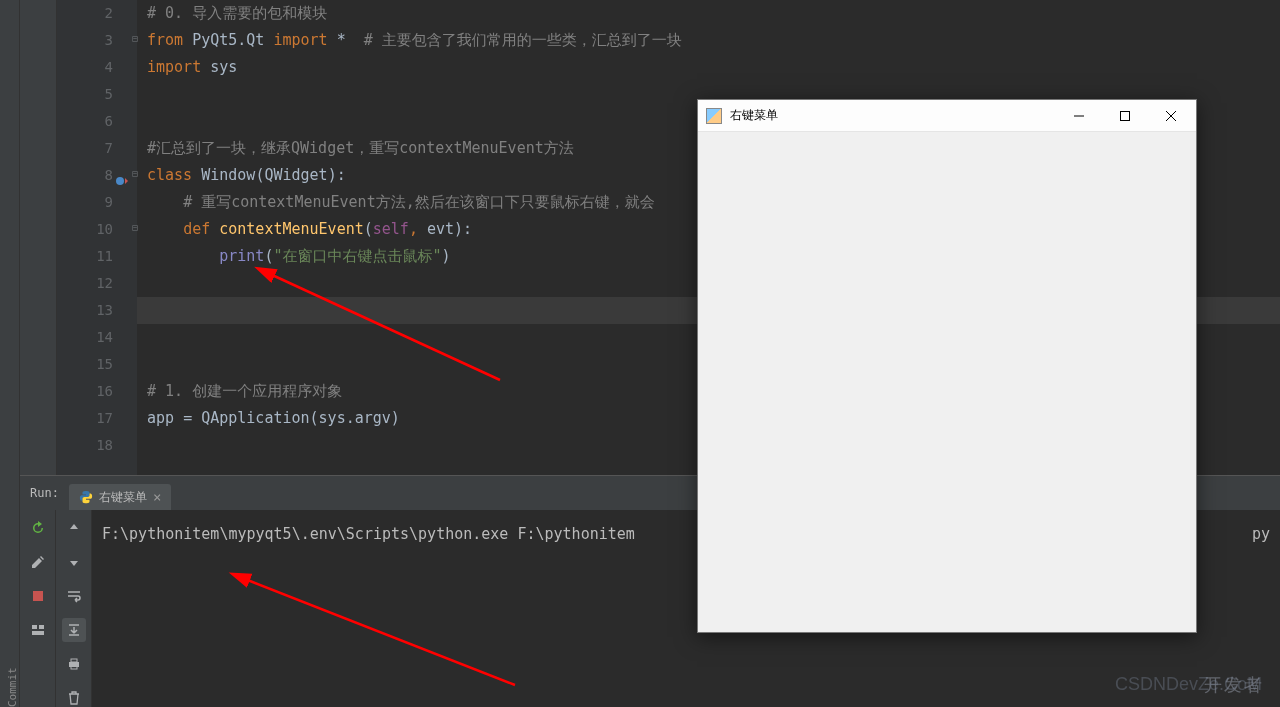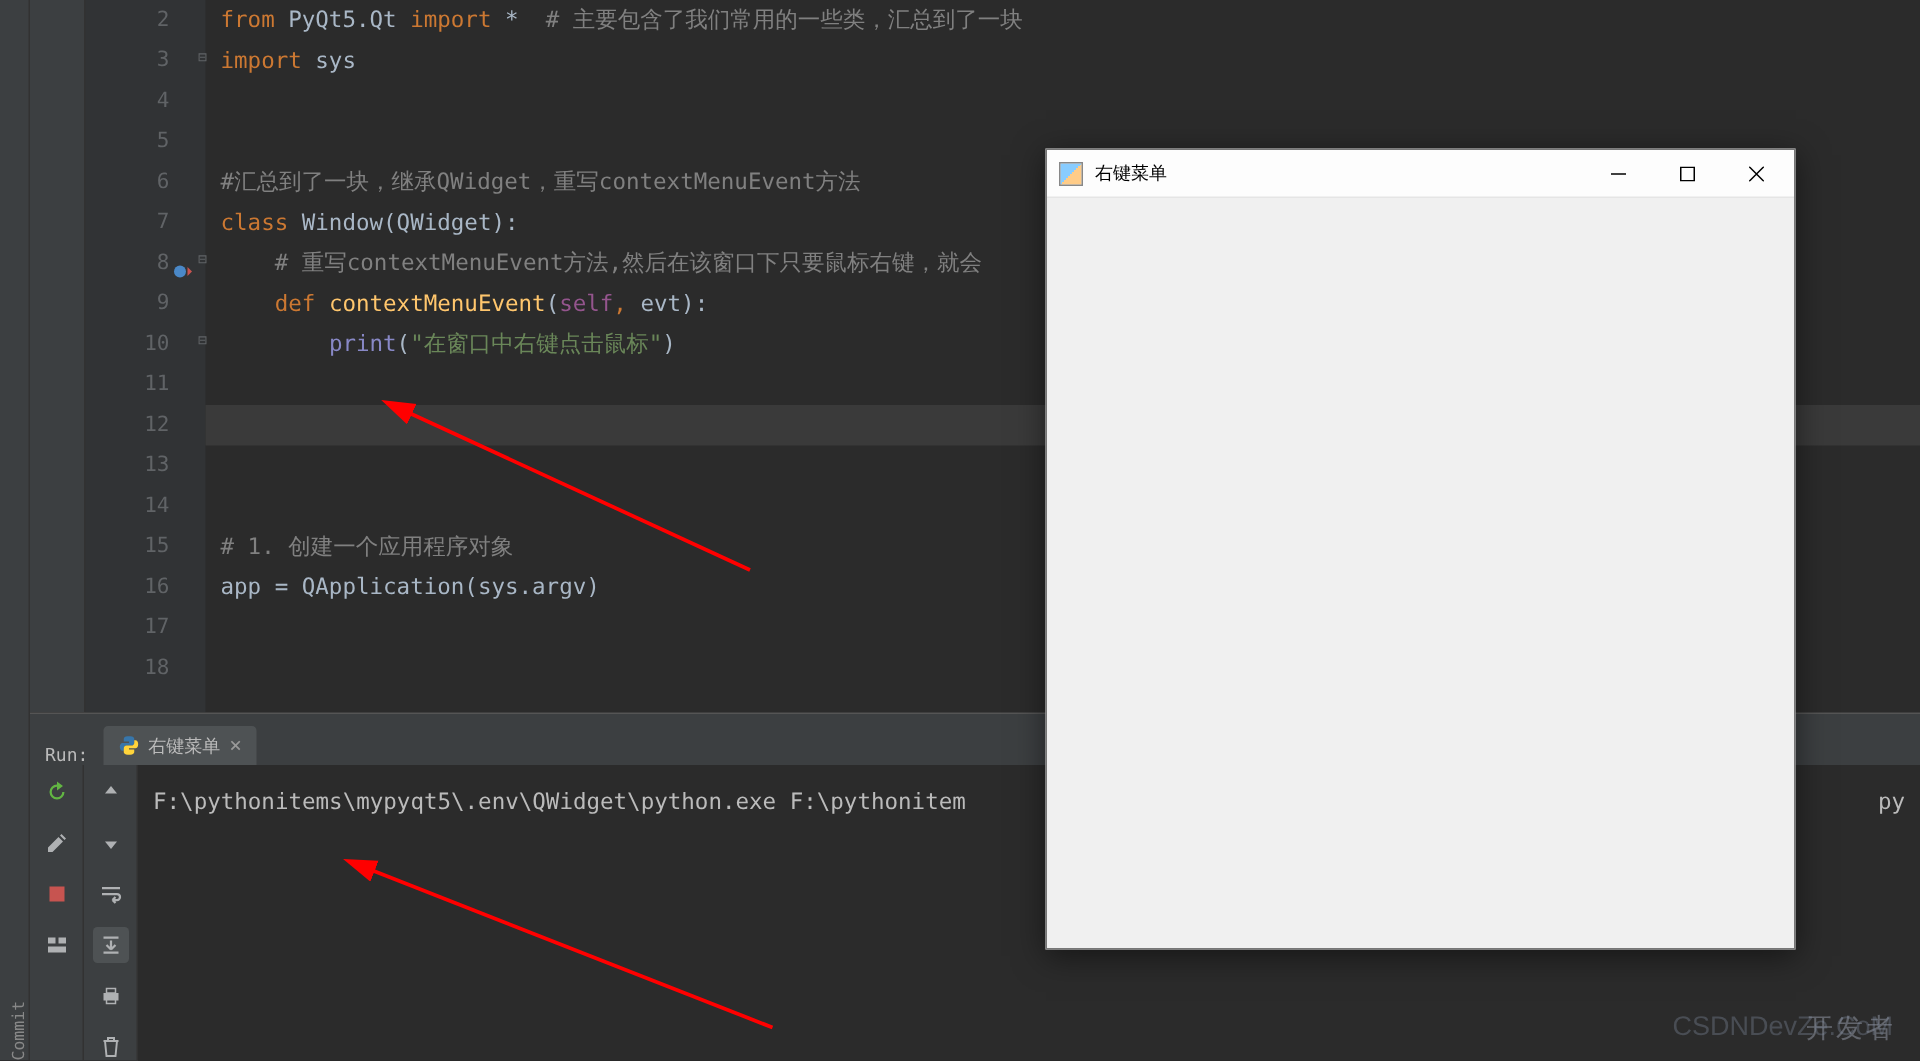--- a/index.html
+++ b/index.html
@@ -80,21 +80,21 @@
     bottom: 0;
     background: #2b2b2b;
     border-top: 1px solid #555;
     display: flex;
     flex-direction: column;
   }
   .run-header {
     height: 34px;
     background: #3c3f41;
     display: flex;
-    align-items: flex-end;
+    align-items: center;
     font-size: 12px;
     color: #bbb;
   }
   .run-label { padding: 0 10px; }
   .run-tab { 
     background: #4e5254;
     height: 26px;
     display: flex;
     align-items: center;
     padding: 0 10px;
@@ -222,20 +222,21 @@
     <div class="gutter-line">17</div>
     <div class="gutter-line">18</div>
     <div class="gutter-icon">
       <svg width="16" height="16" viewBox="0 0 16 16">
           <circle cx="5" cy="8" r="4" fill="#4a88c7"></circle>
           <path d="M10 11 L10 5 L13 8 Z" fill="#c75450"></path>
         </svg>
     </div>
   </div>
   <div class="code-col">
+    <div class="code-line"><span class="cmt"># 0. 导入需要的包和模块</span></div>
     <div class="code-line"><span class="fold-mark" style="top:25px">⊟</span><span class="kw">from </span><span>PyQt5.Qt </span><span class="kw">import </span><span>*  </span><span class="cmt"># 主要包含了我们常用的一些类，汇总到了一块</span></div>
     <div class="code-line"><span class="kw">import </span><span>sys</span></div>
     <div class="code-line"></div>
     <div class="code-line"></div>
     <div class="code-line"><span class="cmt">#汇总到了一块，继承QWidget，重写contextMenuEvent方法</span></div>
     <div class="code-line"><span class="fold-mark" style="top:160px">⊟</span><span class="kw">class </span><span class="cls">Window</span><span>(</span><span>QWidget</span><span>):</span></div>
     <div class="code-line">    <span class="cmt"># 重写contextMenuEvent方法,然后在该窗口下只要鼠标右键，就会</span></div>
     <div class="code-line"><span class="fold-mark" style="top:214px">⊟</span>    <span class="kw">def </span><span class="fn">contextMenuEvent</span><span>(</span><span class="self">self</span><span class="py-orange">, </span><span>evt</span><span>):</span></div>
     <div class="code-line">        <span class="bi">print</span><span>(</span><span class="str">"在窗口中右键点击鼠标"</span><span>)</span></div>
     <div class="code-line"></div>
@@ -315,21 +316,21 @@
             <rect x="5" y="9" width="6" height="3" fill="none" stroke="#afb1b3"></rect>
           </svg>
         </div>
       <div class="tool-btn">
           <svg width="14" height="16" viewBox="0 0 14 16">
             <path d="M3 4h8l-1 10H4z M2 4h10 M5 2h4v2H5z" fill="none" stroke="#afb1b3" stroke-width="1.3"></path>
           </svg>
         </div>
     </div>
     <div class="console">
-      <div><span>F:\pythonitems\mypyqt5\.env\QWidget\python.exe F:\pythonitem</span><span style="float:right;">py</span></div>
+      <div><span>F:\pythonitem\mypyqt5\.env\Scripts\python.exe F:\pythonitem</span><span style="float:right;">py</span></div>
     </div>
   </div>
 </div>
 
 <div class="popup">
   <div class="titlebar">
     <span class="icon"></span>
     <span class="title">右键菜单</span>
     <div class="win-btns">
       <div class="win-btn">

